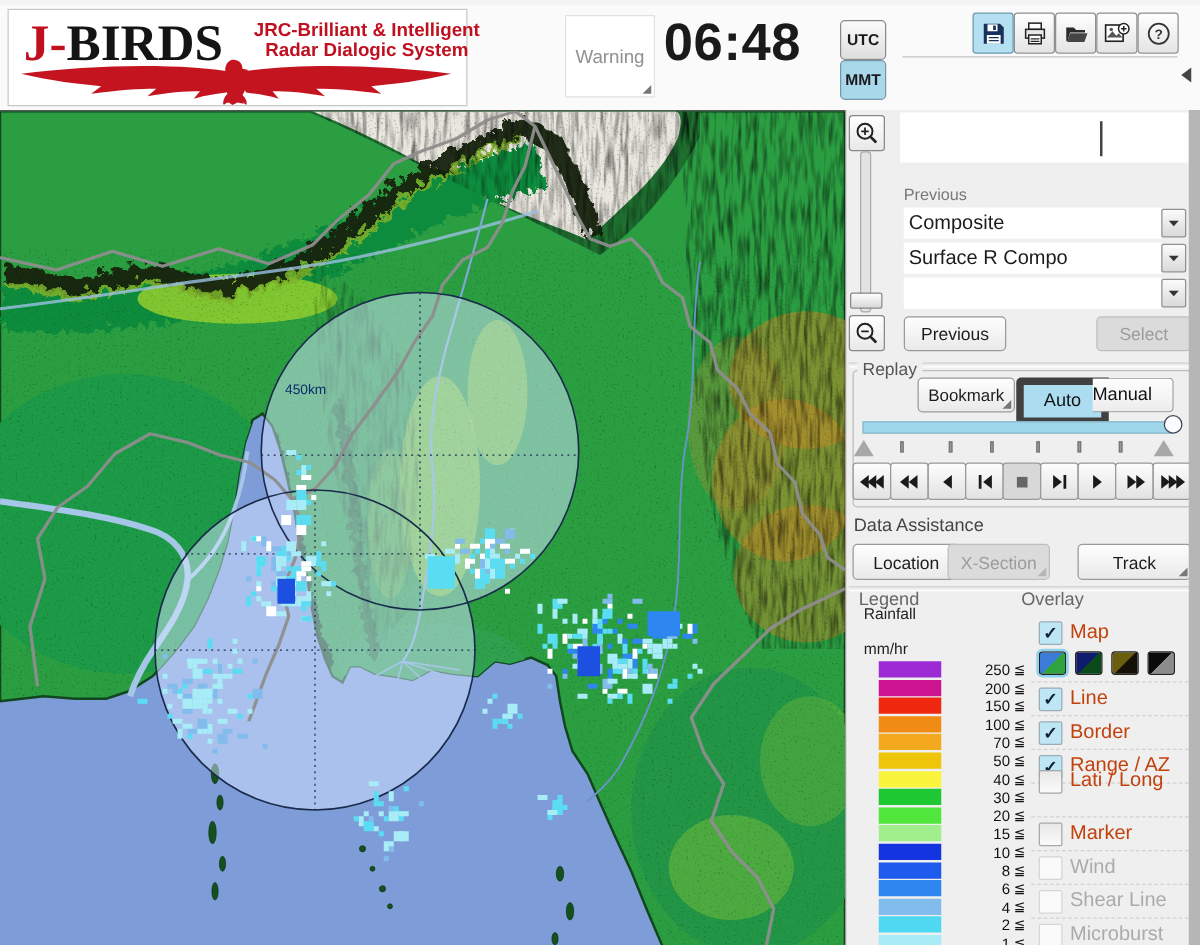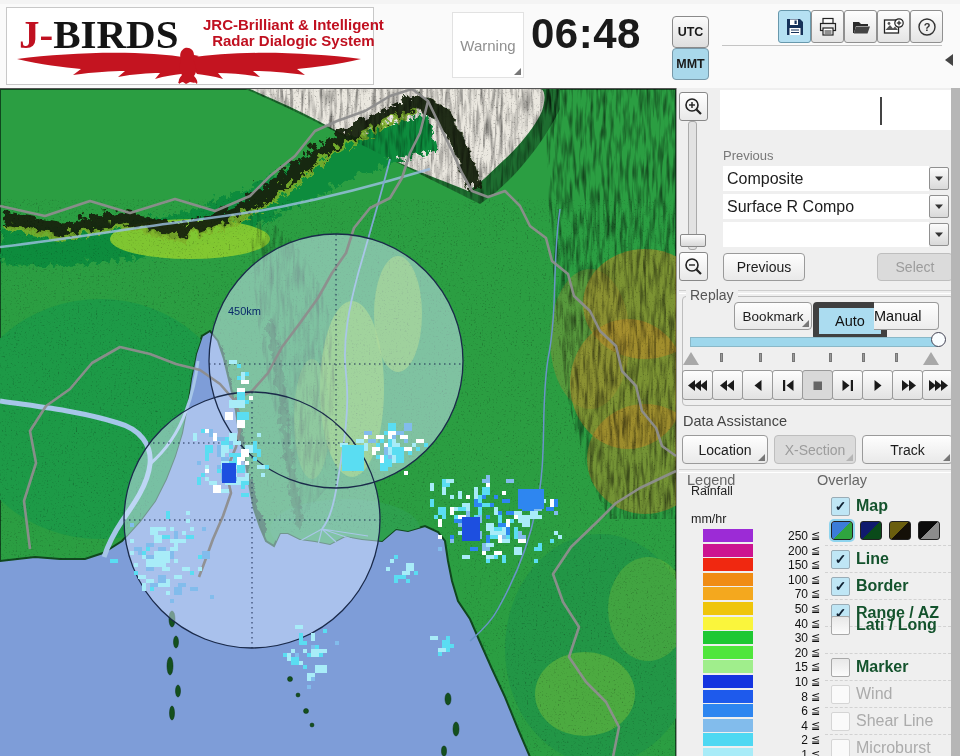--- a/index.html
+++ b/index.html
@@ -55,21 +55,21 @@
   #rainfall-l2{left:14px;top:424px;font-size:12.5px;color:#222;}
   .leg-row{position:absolute;left:26px;width:130px;height:13px;}
   .leg-sw{position:absolute;left:0;top:0;width:50px;height:13px;}
   .leg-val{position:absolute;left:52px;top:0px;width:53px;text-align:right;font-size:12px;color:#111;}
   .leg-lte{position:absolute;left:108px;top:0px;font-size:11px;color:#111;}
   .ov-item{position:absolute;left:152px;width:122px;height:21px;}
   .ov-sep{position:absolute;left:148px;width:126px;border-top:1px dashed #D2D2D2;}
   .ov-cb{position:absolute;left:2px;top:1px;width:17px;height:17px;border:1px solid #9AACB6;border-radius:2px;background:#BFE6F5;color:#123;font-size:14px;font-weight:bold;line-height:16px;text-align:center;}
   .ov-cb.un{background:linear-gradient(#E8E8E8,#FBFBFB);border-color:#A8A8A8;color:transparent;}
   .ov-cb.dis{background:#FAFAFA;border-color:#D5D5D5;color:transparent;}
-  .ov-lbl{position:absolute;left:27px;top:1px;font-size:16px;font-weight:bold;color:#14532d;}
+  .ov-lbl{position:absolute;left:27px;top:1px;font-size:16px;font-weight:normal;color:#c2410c;}
   .ov-lbl.dis{color:#ABABAB;font-weight:normal;}
   .msw{position:absolute;top:0;width:22px;height:19px;border:1.5px solid #222;border-radius:3px;box-sizing:border-box;}
   .msw.sel{outline:2.5px solid #8FD4EE;}
 </style>
 </head>
 <body>
 
 <div id="header" class="abs">
   <div id="logo-panel" class="abs">
     <div id="logo-title" class="abs"><span class="red">J-</span><span class="blk">BIRDS</span></div>
@@ -820,21 +820,21 @@
           <path d="M14,1 L21,6.5 L14,12 Z"></path>
         </svg>
       </div>
     </div>
   <div id="da-label" class="abs">Data Assistance</div>
   <div id="da-btns">
       <div class="pbtn abs" style="left: 5px; top: 347px; width: 84px; height: 27px;">
         <span>Location</span>
         <span class="cornertri"></span>
       </div>
-      <div class="pbtn abs disabled" style="left: 97px; top: 347px; width: 80px; height: 27px; text-align: right;">
+      <div class="pbtn abs disabled" style="left: 81px; top: 347px; width: 80px; height: 27px; text-align: right;">
         <span>X-Section</span>
         <span class="cornertri dis"></span>
       </div>
       <div class="pbtn abs" style="left: 185px; top: 347px; width: 89px; height: 27px;">
         <span>Track</span>
         <span class="cornertri"></span>
       </div>
     </div>
   <div class="groove abs" style="top:381px"></div>
   <div id="legend-label" class="abs">Legend</div>

